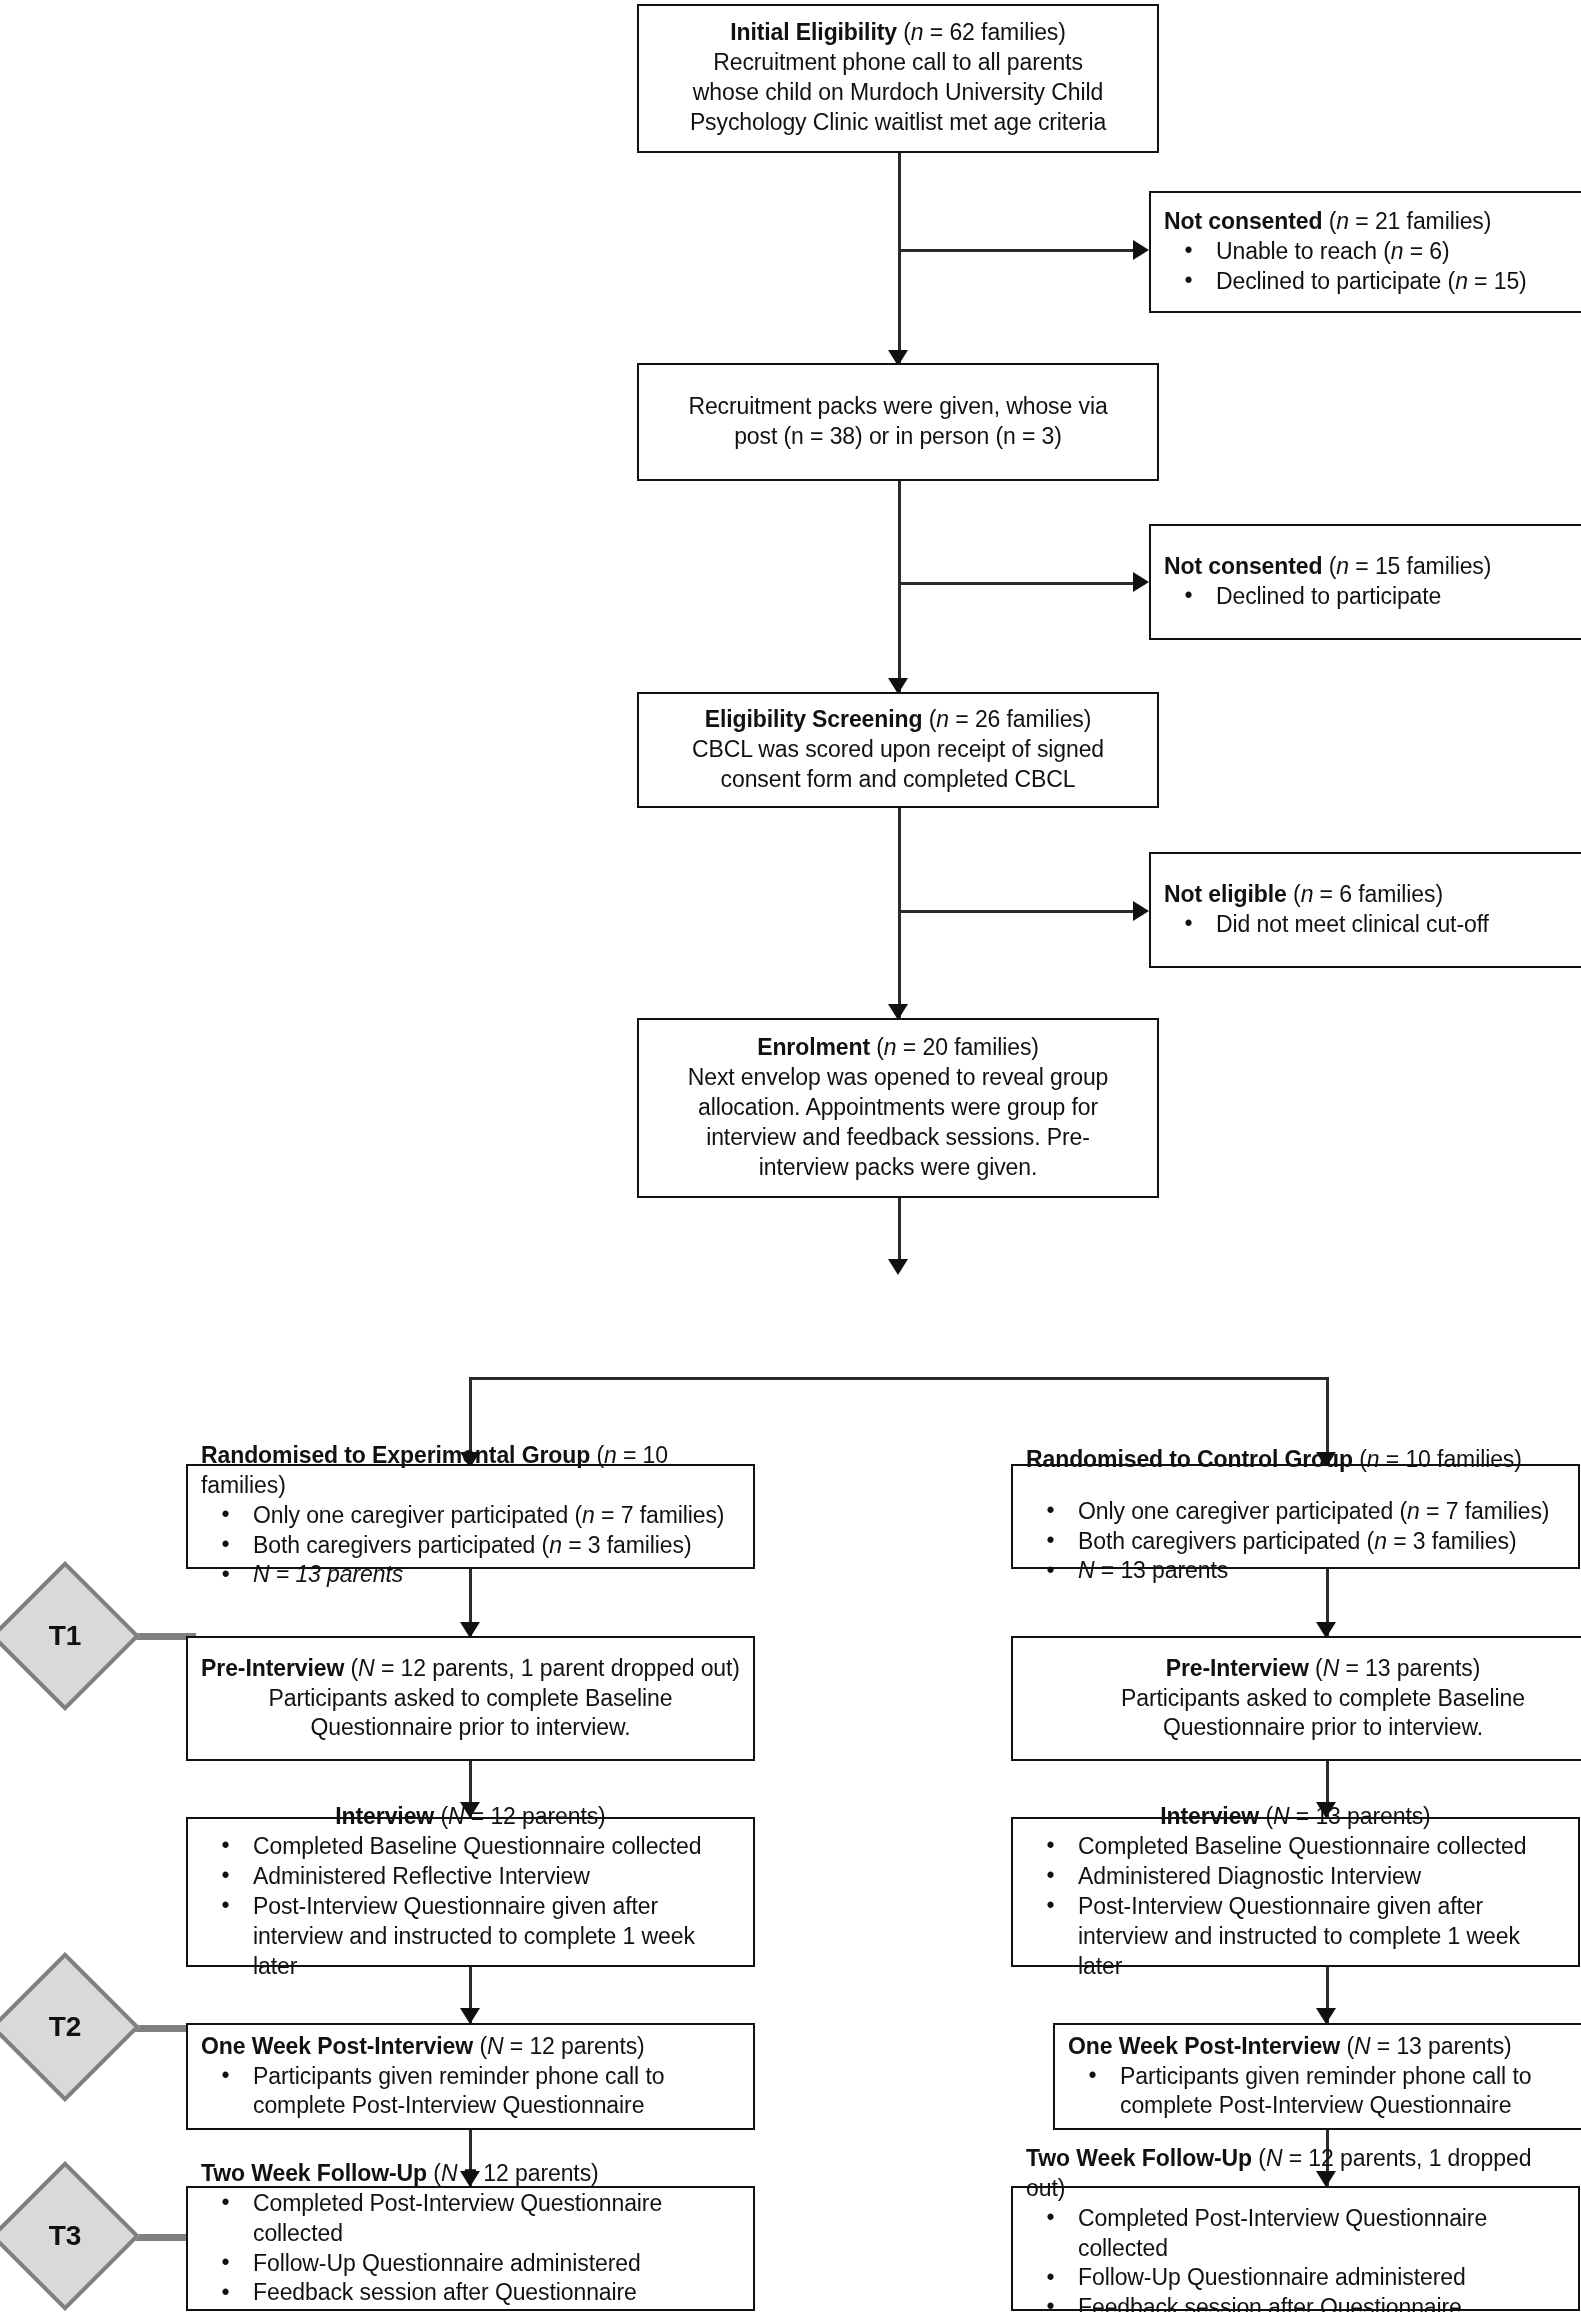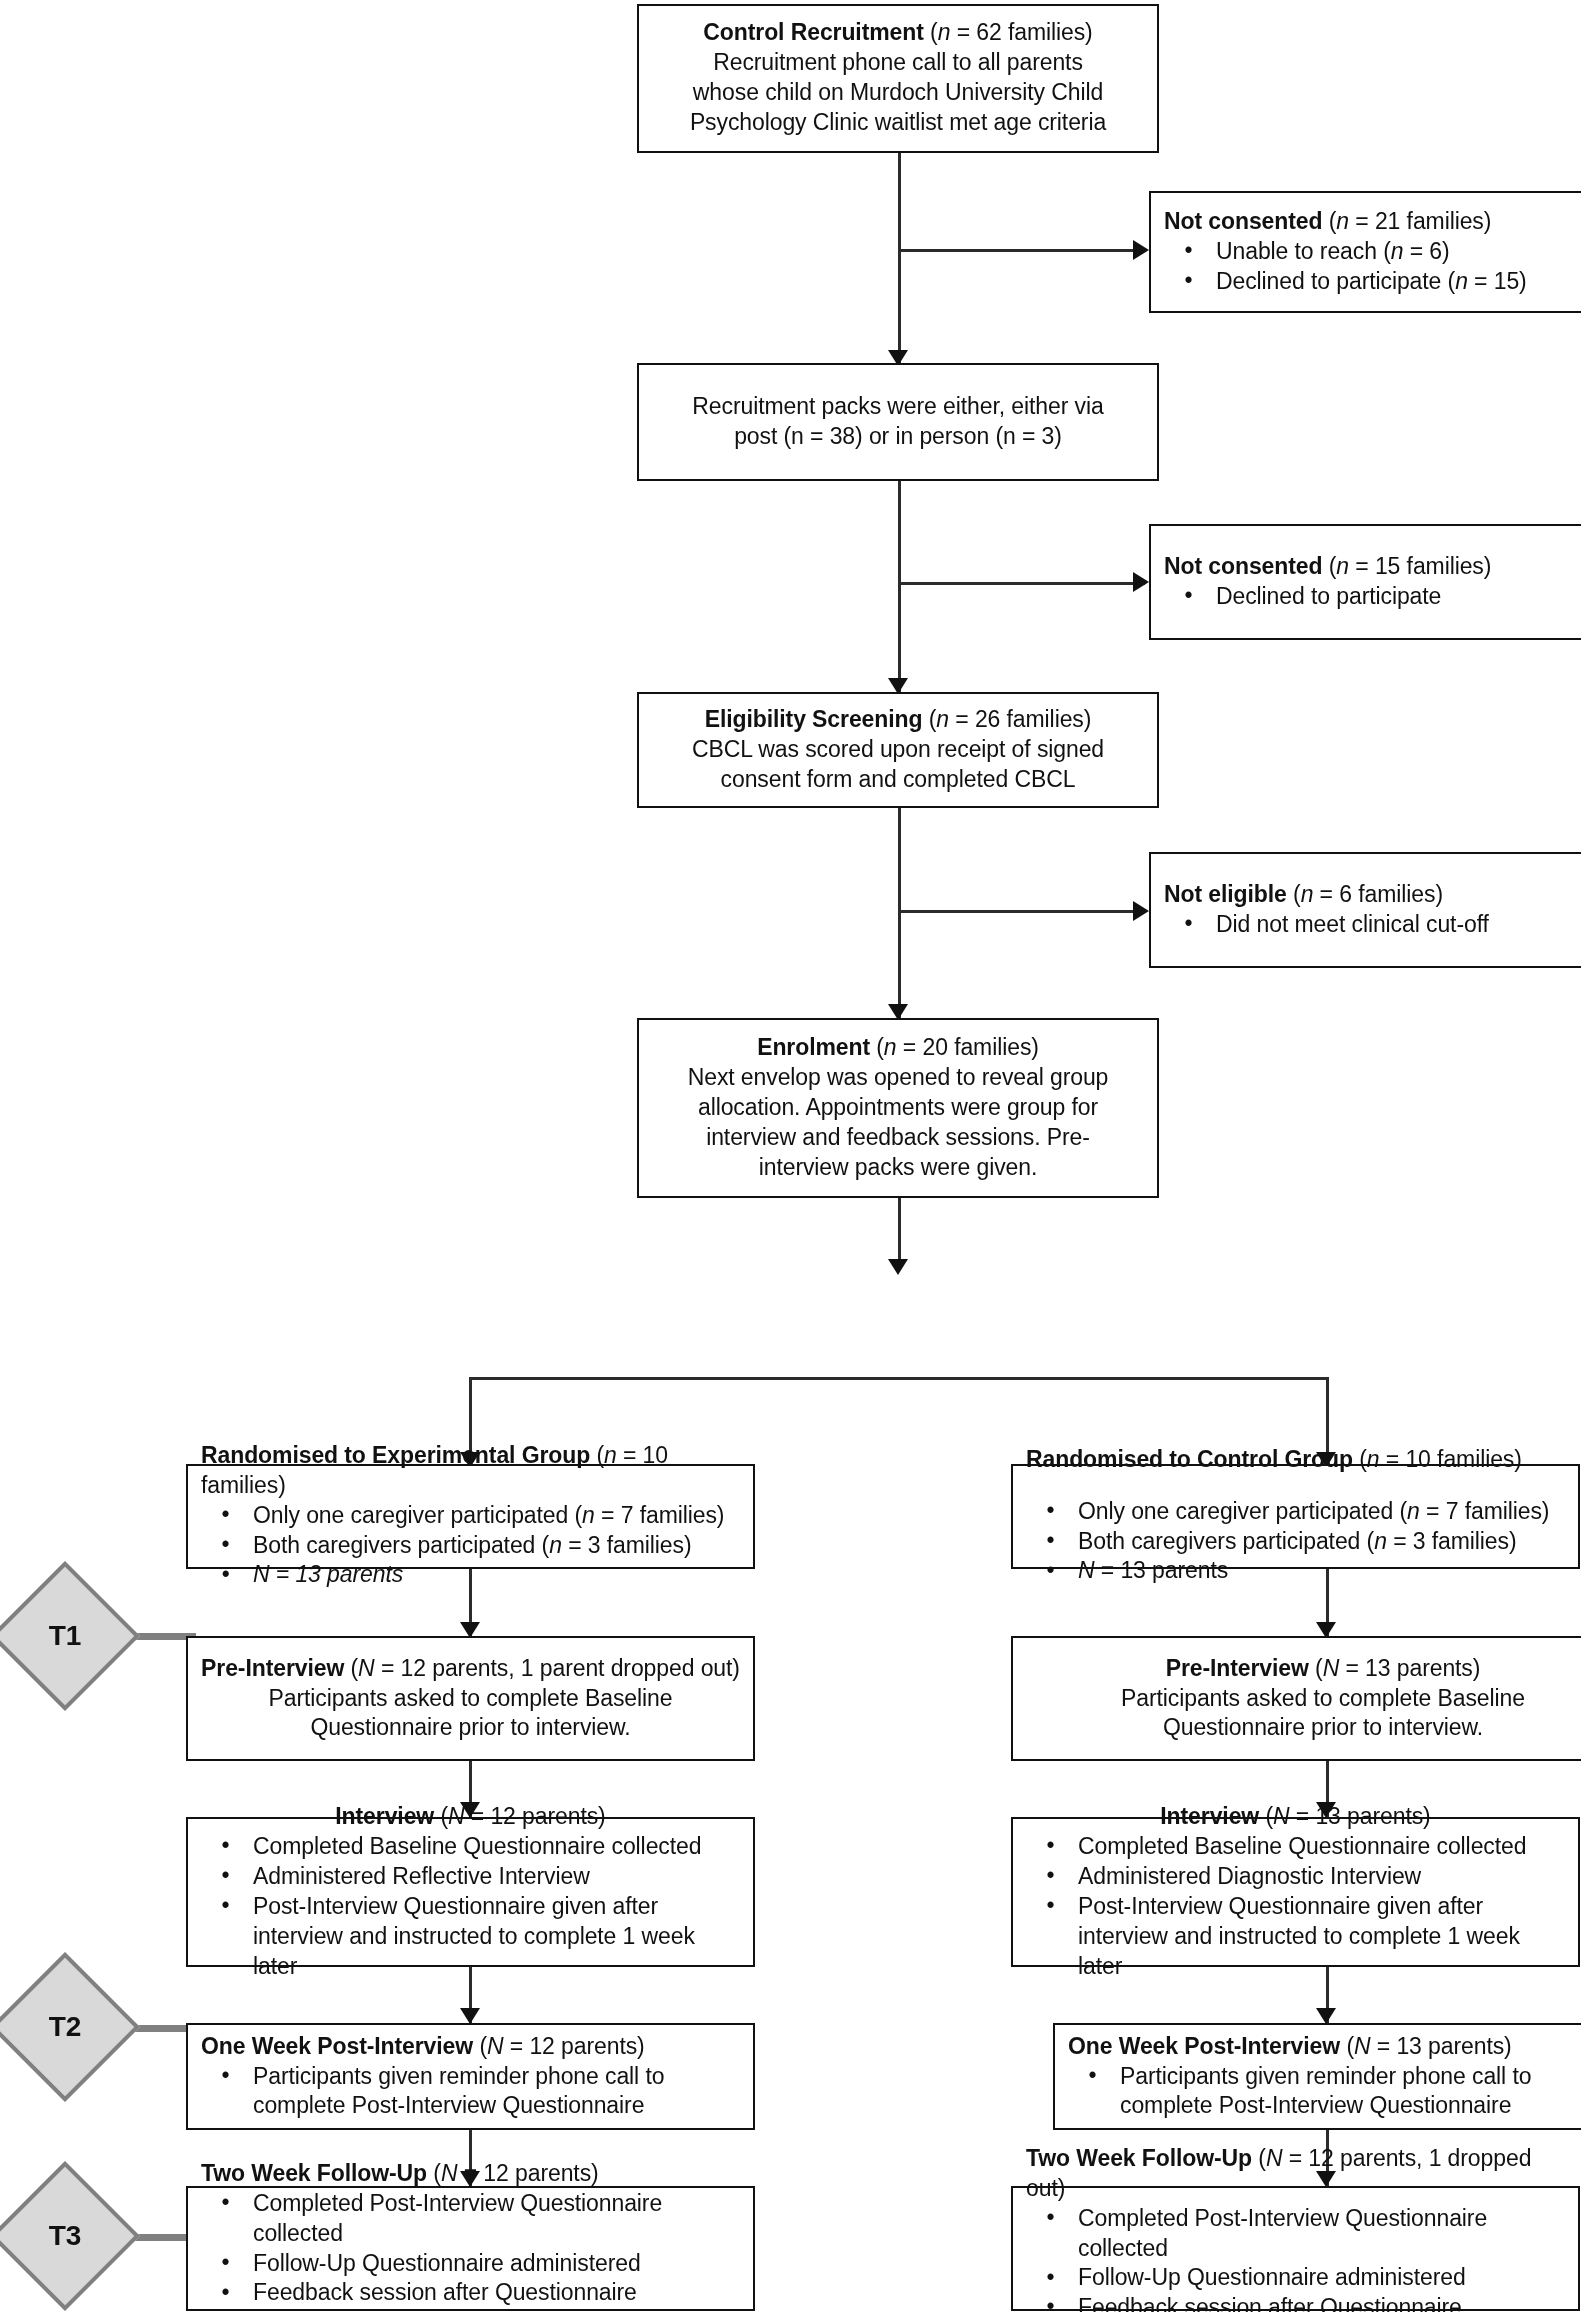--- a/index.html
+++ b/index.html
@@ -184,39 +184,39 @@
   </div>
 
   <div class="tconn" style="left:131px; top:2234px; width:65px;"></div>
   <div class="diamond-wrap" style="left:-14px; top:2157px;">
     <div class="diamond"></div>
     <div class="diamond-label">T3</div>
   </div>
 
   <div class="node" style="left:637px; top:3.7px; width:522px; height:149px;">
     <div class="ttl center">
-      <b>Control Recruitment</b><span> (<i>n</i> = 62 families)</span>
+      <b>Initial Eligibility</b><span> (<i>n</i> = 62 families)</span>
     </div>
     <div class="line center">Recruitment phone call to all parents</div>
     <div class="line center">whose child on Murdoch University Child</div>
     <div class="line center">Psychology Clinic waitlist met age criteria</div>
   </div>
 
   <div class="node" style="left:1149px; top:191px; width:436px; height:122px; align-items:flex-start;">
     <div class="ttl">
       <b>Not consented</b><span> (<i>n</i> = 21 families)</span>
     </div>
     <ul class="blist">
       <li>Unable to reach (<i>n</i> = 6)</li>
       <li>Declined to participate (<i>n</i> = 15)</li>
     </ul>
   </div>
 
   <div class="node" style="left:637px; top:363px; width:522px; height:118px;">
-    <div class="line center">Recruitment packs were either, either via</div>
+    <div class="line center">Recruitment packs were given, whose via</div>
     <div class="line center">post (n = 38) or in person (n = 3)</div>
   </div>
 
   <div class="node" style="left:1149px; top:524px; width:436px; height:116px; align-items:flex-start;">
     <div class="ttl">
       <b>Not consented</b><span> (<i>n</i> = 15 families)</span>
     </div>
     <ul class="blist">
       <li>Declined to participate</li>
     </ul>

